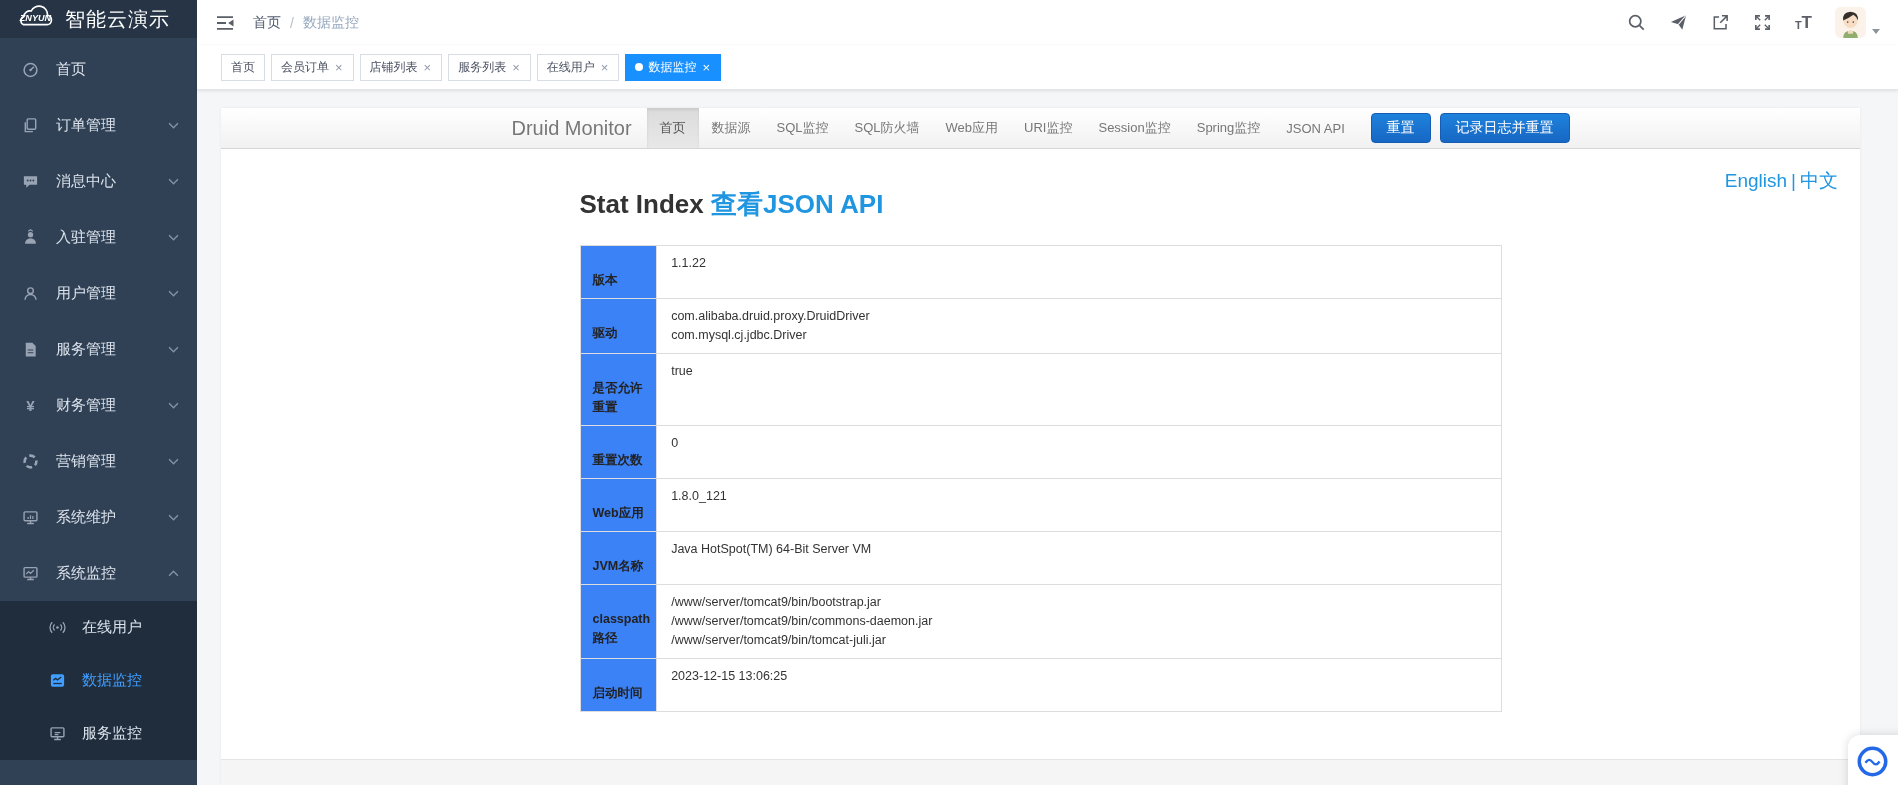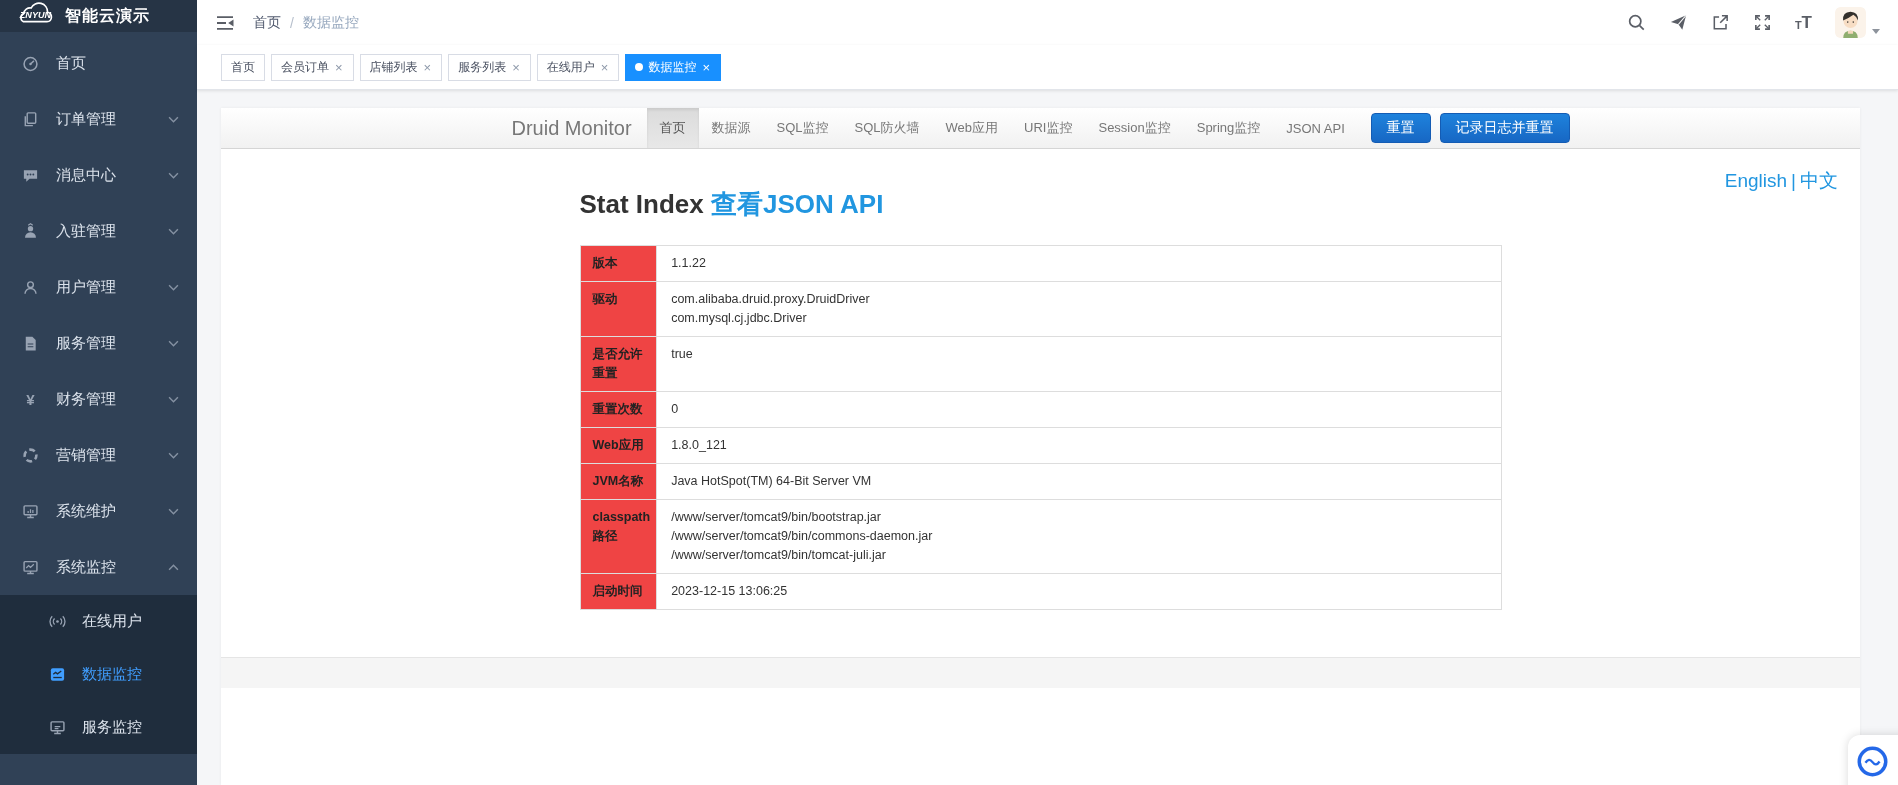--- a/index.html
+++ b/index.html
@@ -2,23 +2,23 @@
 <html><head>
 <meta charset="utf-8">
 <style>
   * { margin:0; padding:0; box-sizing:border-box; }
   html,body { background:#dcdcdc; }
   body { font-family:"Liberation Sans", sans-serif; }
   .app { position:relative; width:1898px; height:785px; background:#fff; overflow:hidden; display:flex; }
 
   
   .sidebar { width:197px; flex-shrink:0; background:#304156; display:flex; flex-direction:column; }
-  .logo-bar { height:32px; background:#263445; display:flex; align-items:center; padding-left:12px; gap:7px; flex-shrink:0; }
+  .logo-bar { height:38px; background:#263445; display:flex; align-items:center; padding-left:12px; gap:7px; flex-shrink:0; }
   .logo-cloud { color:#fff; }
-  .logo-name { color:#fff; font-size:16px; font-weight:bold; letter-spacing:1px; }
+  .logo-name { color:#fff; font-size:20px; font-weight:normal; letter-spacing:1px; }
   .menu { padding-top:3px; }
   .menu-item { height:56px; display:flex; align-items:center; padding:0 18px 0 21px; cursor:pointer; color:#dce3ec; font-size:15px; }
   .mi-icon { width:18px; height:18px; margin-right:17px; color:#98a3b3; display:flex; align-items:center; justify-content:center; flex-shrink:0; }
   .mi-icon svg { width:17px; height:17px; }
   .mi-label { flex:1; }
   .mi-arrow { color:#8591a2; display:flex; }
   .mi-arrow svg { width:11px; height:7px; }
   .menu-item.open .mi-arrow svg { transform:rotate(180deg); }
   .submenu { background:#1f2d3d; }
   .submenu-item { height:53px; display:flex; align-items:center; padding-left:48px; cursor:pointer; color:#dce3ec; font-size:15px; }
@@ -72,21 +72,21 @@
   .lang-switch { position:absolute; top:60px; right:22px; font-size:19px; color:#2196e0; }
   .lang-switch a { color:#2196e0; text-decoration:none; cursor:pointer; }
   .lang-sep { margin:0 4px; }
 
   .druid-container { width:922px; margin:0 auto; }
   .stat-heading { margin:38px 0 23px; font-size:26px; font-weight:bold; color:#333; }
   .stat-heading a { color:#2196e0; text-decoration:none; cursor:pointer; }
 
   table.stat { width:100%; border-collapse:collapse; font-size:12.5px; color:#333; }
   table.stat td { border:1px solid #ddd; vertical-align:top; }
-  td.lbl { width:70px; background:#ef4444; font-weight:bold; padding:8px 6px 8px 12px; color:#222; }
+  td.lbl { width:70px; background:#3b82f6; font-weight:bold; padding:25px 6px 8px 12px; color:#222; }
   td.val { padding:8px 14px; }
   .lbl-line, .val-line { line-height:19px; white-space:nowrap; }
 
   .druid-footer { margin-top:47px; height:31px; background:#f5f5f5; border-top:1px solid #e5e5e5; }
 
   
   .float-widget { position:absolute; right:-26px; bottom:-26px; width:76px; height:76px; background:#fff; border-radius:12px; box-shadow:0 0 10px rgba(0,0,0,.15); cursor:pointer; }
   .float-widget svg { position:absolute; left:9px; top:11px; width:31px; height:31px; }
 </style>
 </head>

